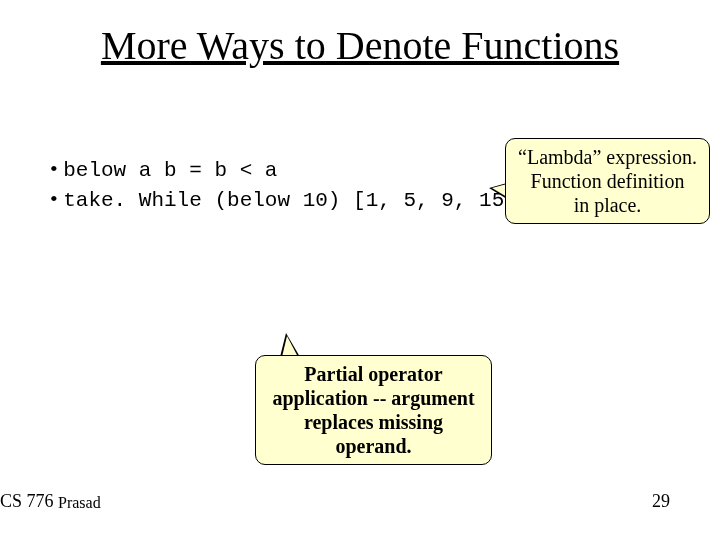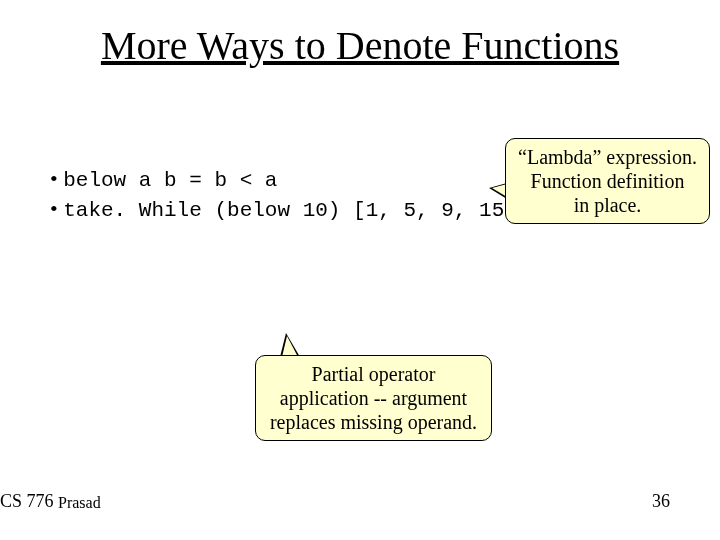--- a/index.html
+++ b/index.html
@@ -22,21 +22,21 @@
     top: 22px;
     left: 0;
     width: 720px;
     text-align: center;
     font-size: 40px;
     text-decoration: underline;
     font-weight: normal;
   }
   .content {
     position: absolute;
-    top: 165px;
+    top: 155px;
     left: 50px;
     width: 620px;
   }
   .line {
     font-size: 22px;
     line-height: 28px;
     white-space: nowrap;
   }
   .code {
     font-family: "Courier New", Courier, monospace;
@@ -57,20 +57,21 @@
   }
   .callout1 {
     top: 138px;
     left: 505px;
     width: 183px;
   }
   .callout2 {
     top: 355px;
     left: 255px;
     width: 215px;
+    font-weight: bold;
   }
   
   .tail {
     position: absolute;
     width: 0;
     height: 0;
   }
   
   .tail1-outer {
     top: 183px;
@@ -154,15 +155,15 @@
   <div class="tail tail2-outer"></div>
   <div class="tail tail2-inner"></div>
   <div class="callout callout2">
     <span style="white-space:pre-line;">Partial operator
 application -- argument
 replaces missing operand.</span>
   </div>
 
   <div class="footer-left">Prasad</div>
   <div class="footer-center">CS 776</div>
-  <div class="footer-right">36</div>
+  <div class="footer-right">29</div>
 
 </div>
 
 </body></html>

